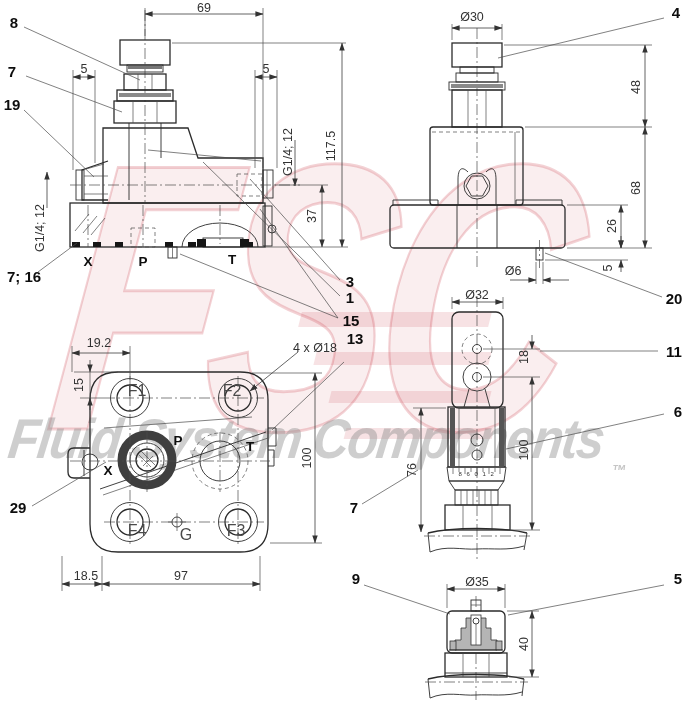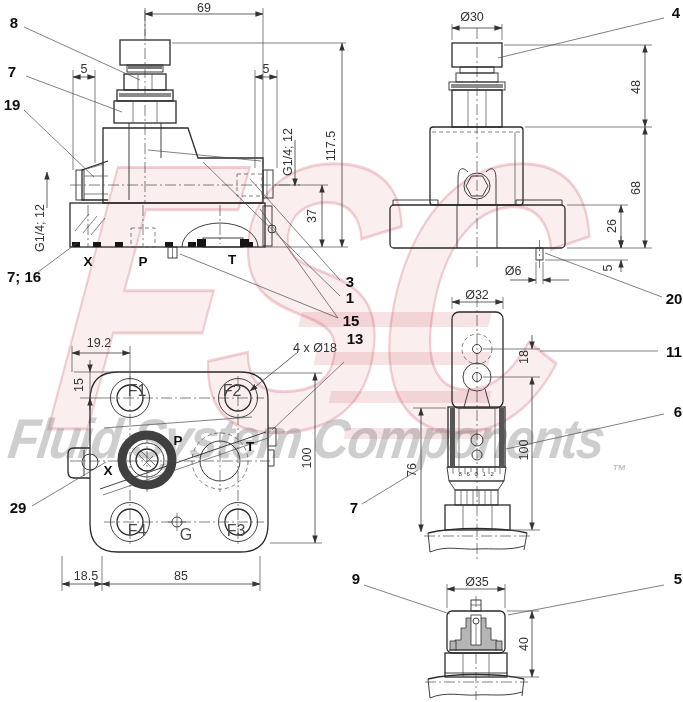--- a/index.html
+++ b/index.html
@@ -375,21 +375,21 @@
     <span class="lbl fl" style="left:137px;top:391px">F1</span>
     <span class="lbl fl" style="left:232px;top:391px">F2</span>
     <span class="lbl fl" style="left:137px;top:531px">F4</span>
     <span class="lbl fl" style="left:236px;top:531px">F3</span>
     <span class="lbl fl" style="left:186px;top:535px">G</span>
     <span class="lbl port" style="left:178px;top:440px">P</span>
     <span class="lbl port" style="left:250px;top:446px">T</span>
     <span class="lbl port" style="left:108px;top:470px">X</span>
     <span class="lbl rot" style="left:307px;top:458px">100</span>
     <span class="lbl" style="left:86px;top:576px">18.5</span>
-    <span class="lbl" style="left:181px;top:576px">85</span>
+    <span class="lbl" style="left:181px;top:576px">97</span>
     <span class="lbl co" style="left:18px;top:507px">29</span>
 
     <span class="lbl co" style="left:356px;top:578px">9</span>
     <span class="lbl" style="left:477px;top:582px">Ø35</span>
     <span class="lbl co" style="left:678px;top:578px">5</span>
     <span class="lbl rot" style="left:524px;top:644px">40</span>
   </div>
 </div>
 
 </body></html>

